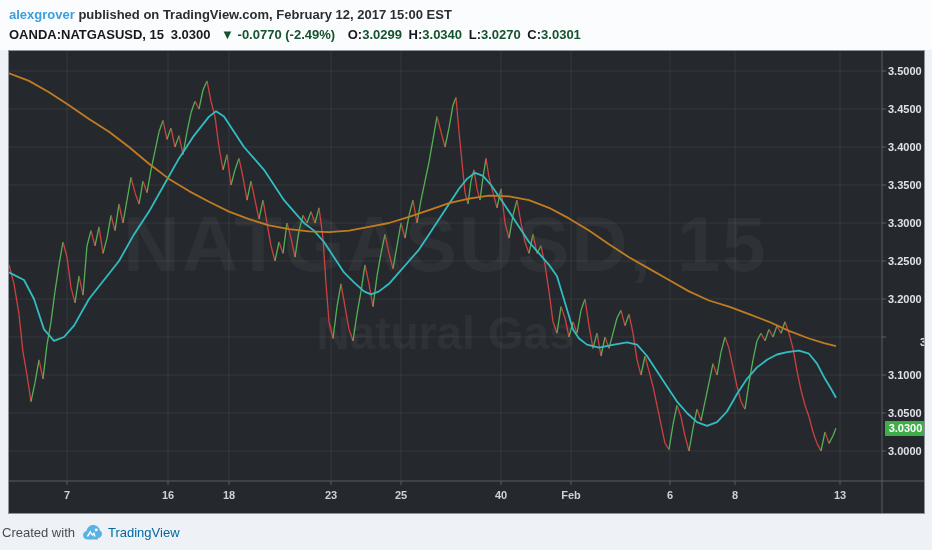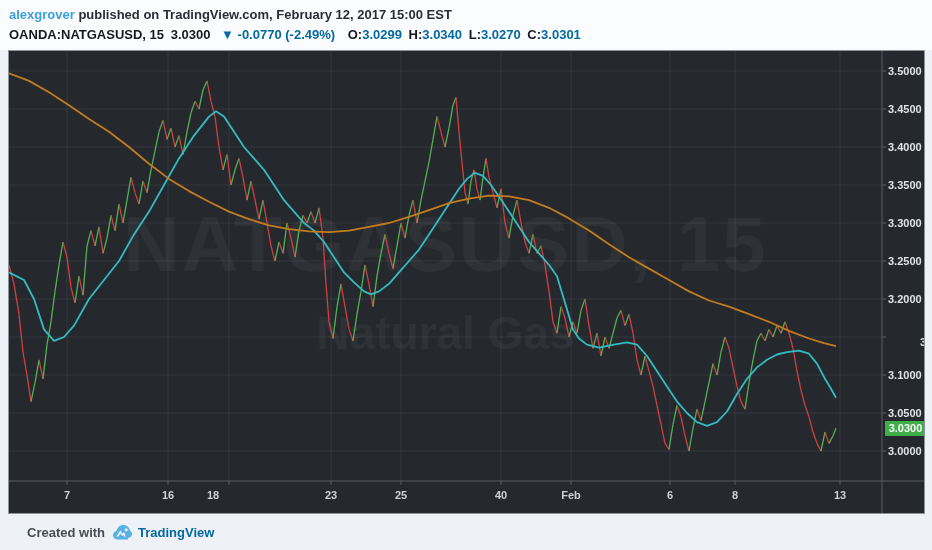--- a/index.html
+++ b/index.html
@@ -12,21 +12,21 @@
   
   .hdr {
     position: absolute; left: 0; top: 0; width: 932px; height: 50px;
     background: #fbfcfd; padding: 5px 0 0 9px; line-height: 1.55;
     white-space: nowrap;
   }
   .hdr-line1 { font-size: 13px; font-weight: 700; color: #2a2e34; }
   .hdr-line1 .author { color: #3b9fdd; text-decoration: none; cursor: pointer; }
   .hdr-line2 { font-size: 13px; font-weight: 700; color: #15191e; }
   .hdr-line2 span { margin-right: 3px; }
-  .red { color: #0369a1; }
+  .red { color: #14532d; }
   .chg { margin-left: 4px; }
   
   .chart {
     position: absolute; left: 8px; top: 50px; width: 917px; height: 464px;
     background: #25292d; border: 1px solid #8d939b; overflow: hidden;
   }
   .chart svg { position: absolute; left: 0; top: 0; }
   .wm {
     position: absolute; left: 0; width: 873px; text-align: center;
     color: rgba(255,255,255,0.045); font-weight: 700; pointer-events: none;
@@ -43,22 +43,22 @@
     color: #cdd1d7; font-size: 11px; font-weight: 700; text-align: center;
   }
   .plab {
     position: absolute; left: 876px; width: 41px; height: 15px;
     background: #3fae49; color: #ffffff; font-size: 11px; font-weight: 700;
     line-height: 15px; text-align: center; border-radius: 1px;
   }
   
   .ftr {
     position: absolute; left: 0; top: 514px; width: 788px; height: 36px;
-    display: flex; align-items: center; padding-left: 27px;
-    font-size: 13px; font-weight: 700;
+    display: flex; align-items: center; padding-left: 2px;
+    font-size: 13px; font-weight: 400;
   }
   .ftr .made { color: #464c55; margin-right: 8px; }
   .ftr .logo { width: 19px; height: 15px; margin-right: 6px; }
   .ftr .brand { color: #0369a1; text-decoration: none; cursor: pointer; }
 </style>
 </head>
 <body>
 
 <div class="hdr">
   <div class="hdr-line1">
@@ -346,21 +346,21 @@
       <div class="ylab" style="top: 203px;">3.2500</div>
       <div class="ylab" style="top: 241px;">3.2000</div>
       <div class="ylab" style="top: 284px; margin-left: 32px;">3.1500</div>
       <div class="ylab" style="top: 317px;">3.1000</div>
       <div class="ylab" style="top: 355px;">3.0500</div>
       <div class="ylab" style="top: 393px;">3.0000</div>
     </div>
   <div id="xlabs">
       <div class="xlab" style="left: 58px;">7</div>
       <div class="xlab" style="left: 159px;">16</div>
-      <div class="xlab" style="left: 204px;">18</div>
+      <div class="xlab" style="left: 220px;">18</div>
       <div class="xlab" style="left: 322px;">23</div>
       <div class="xlab" style="left: 392px;">25</div>
       <div class="xlab" style="left: 492px;">40</div>
       <div class="xlab" style="left: 562px;">Feb</div>
       <div class="xlab" style="left: 661px;">6</div>
       <div class="xlab" style="left: 726px;">8</div>
       <div class="xlab" style="left: 831px;">13</div>
     </div>
   <div class="plab" id="plab" style="top: 369.7px;">3.0300</div>
 </div>

